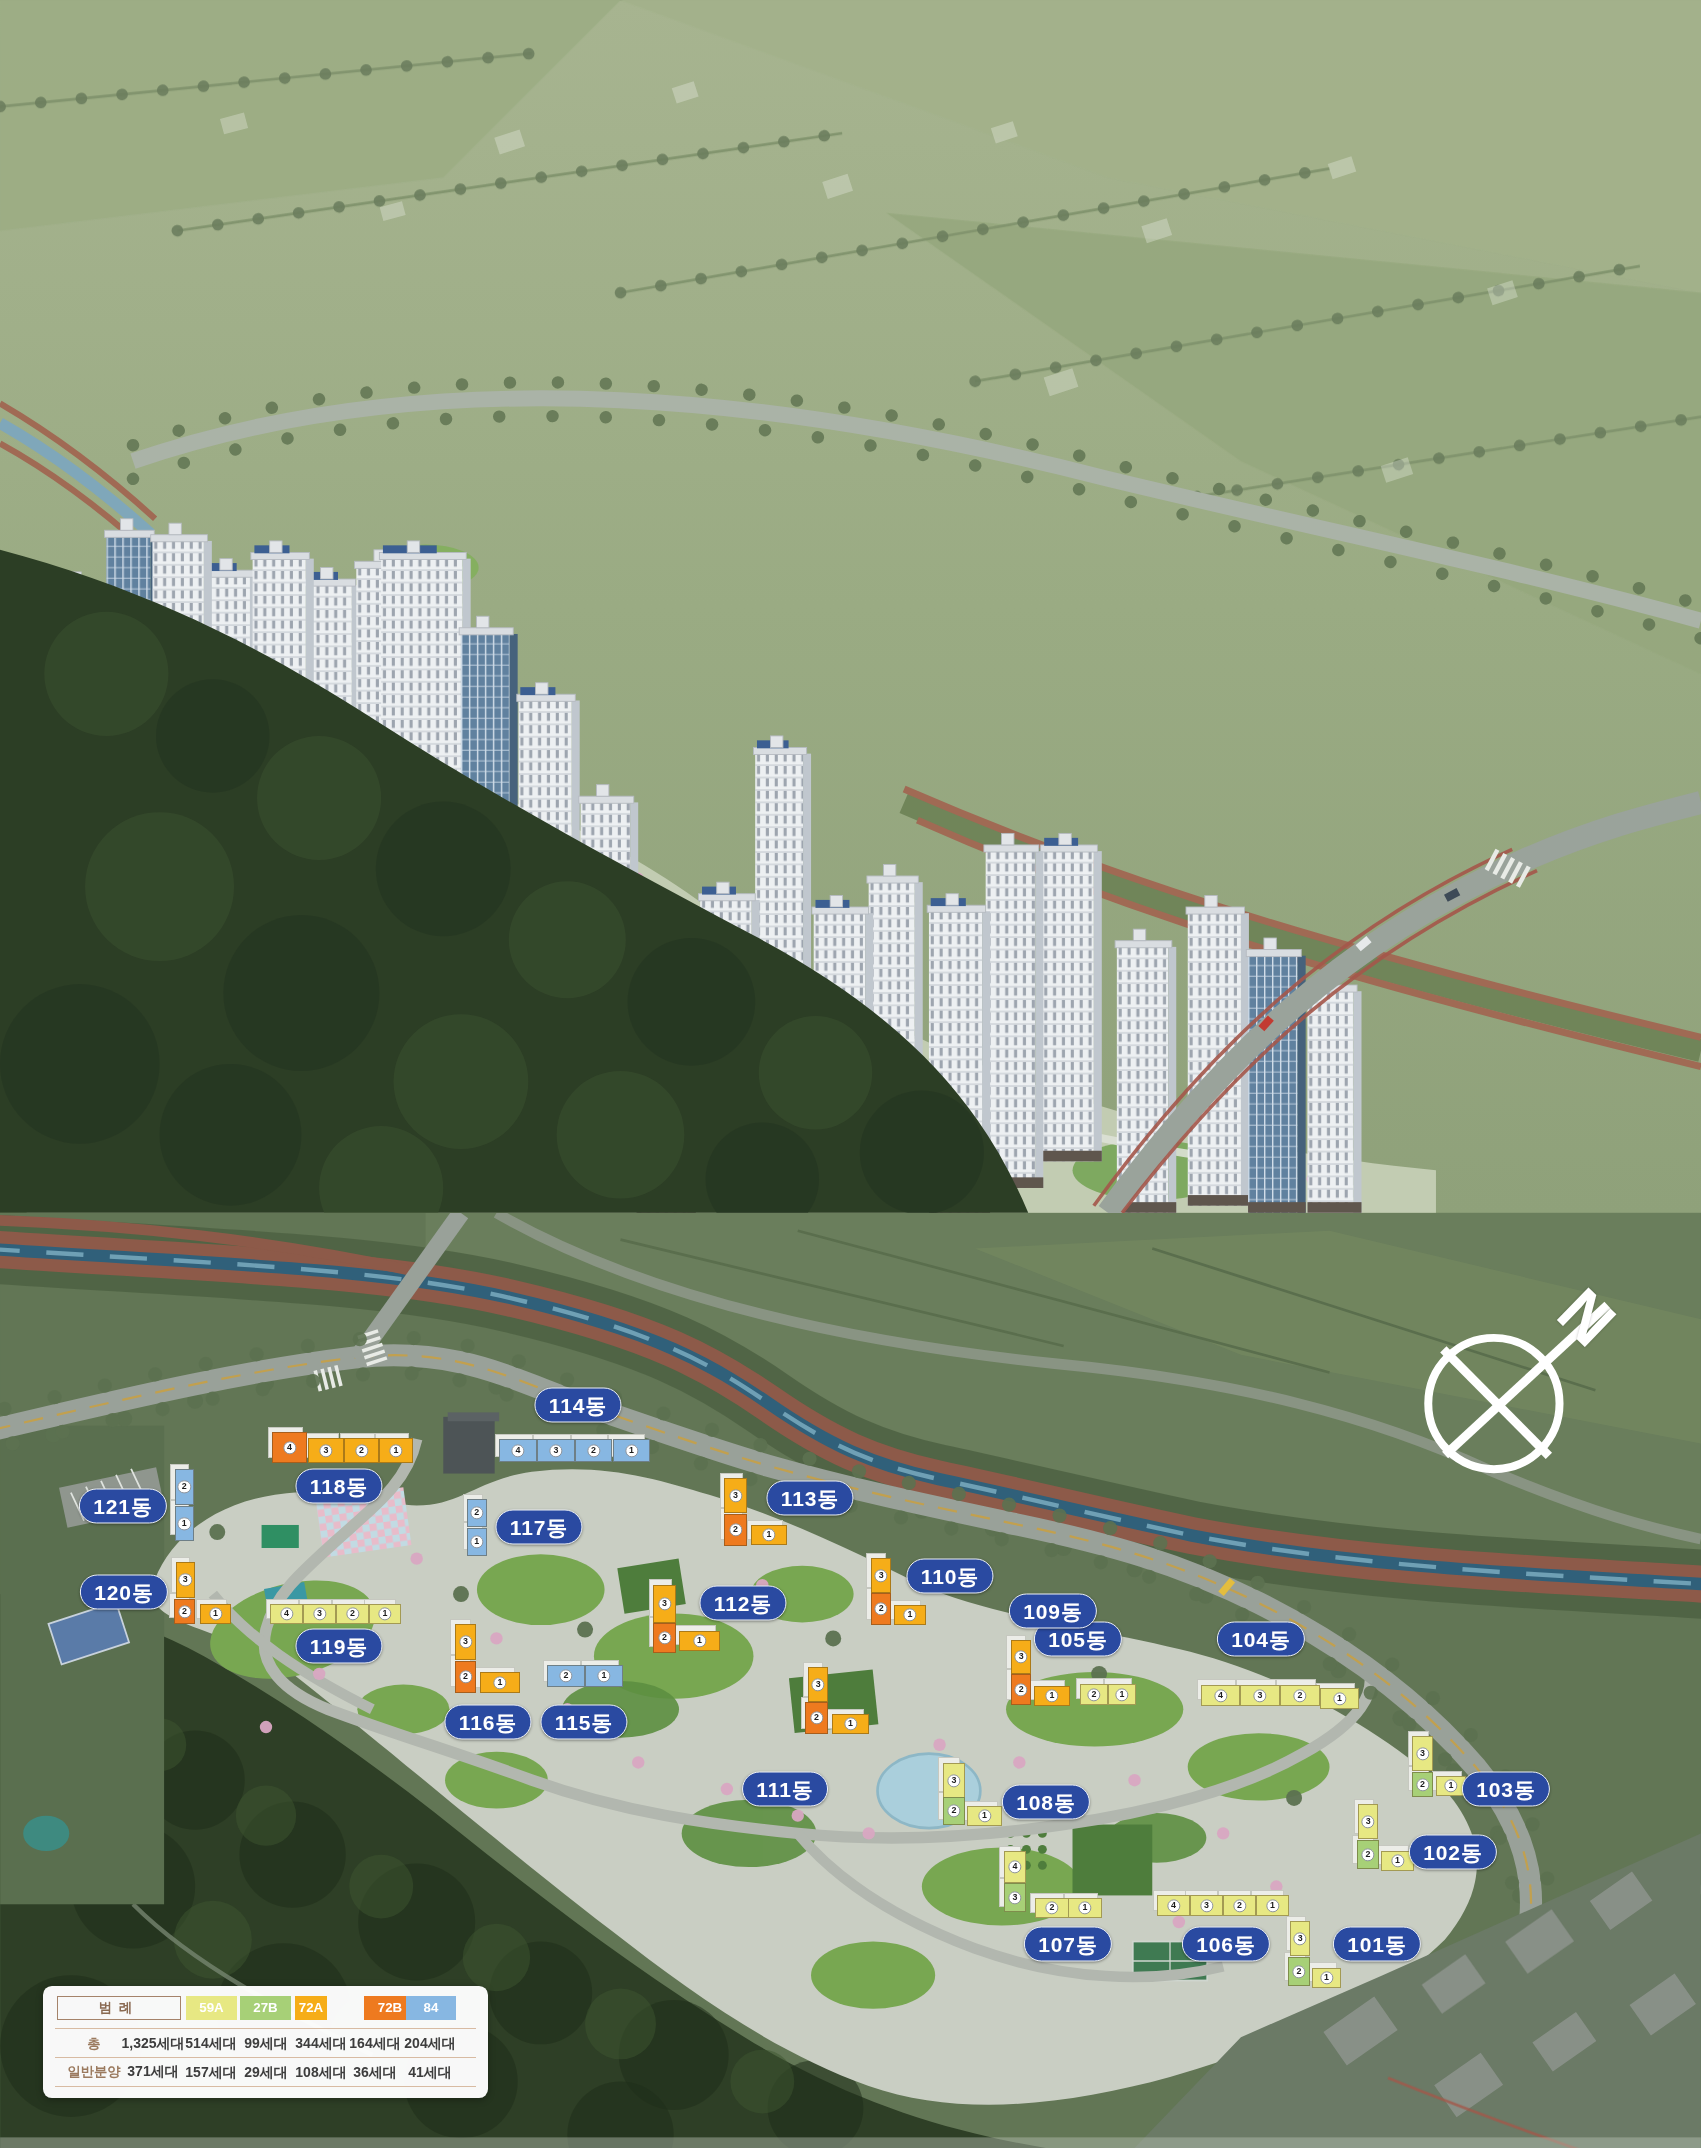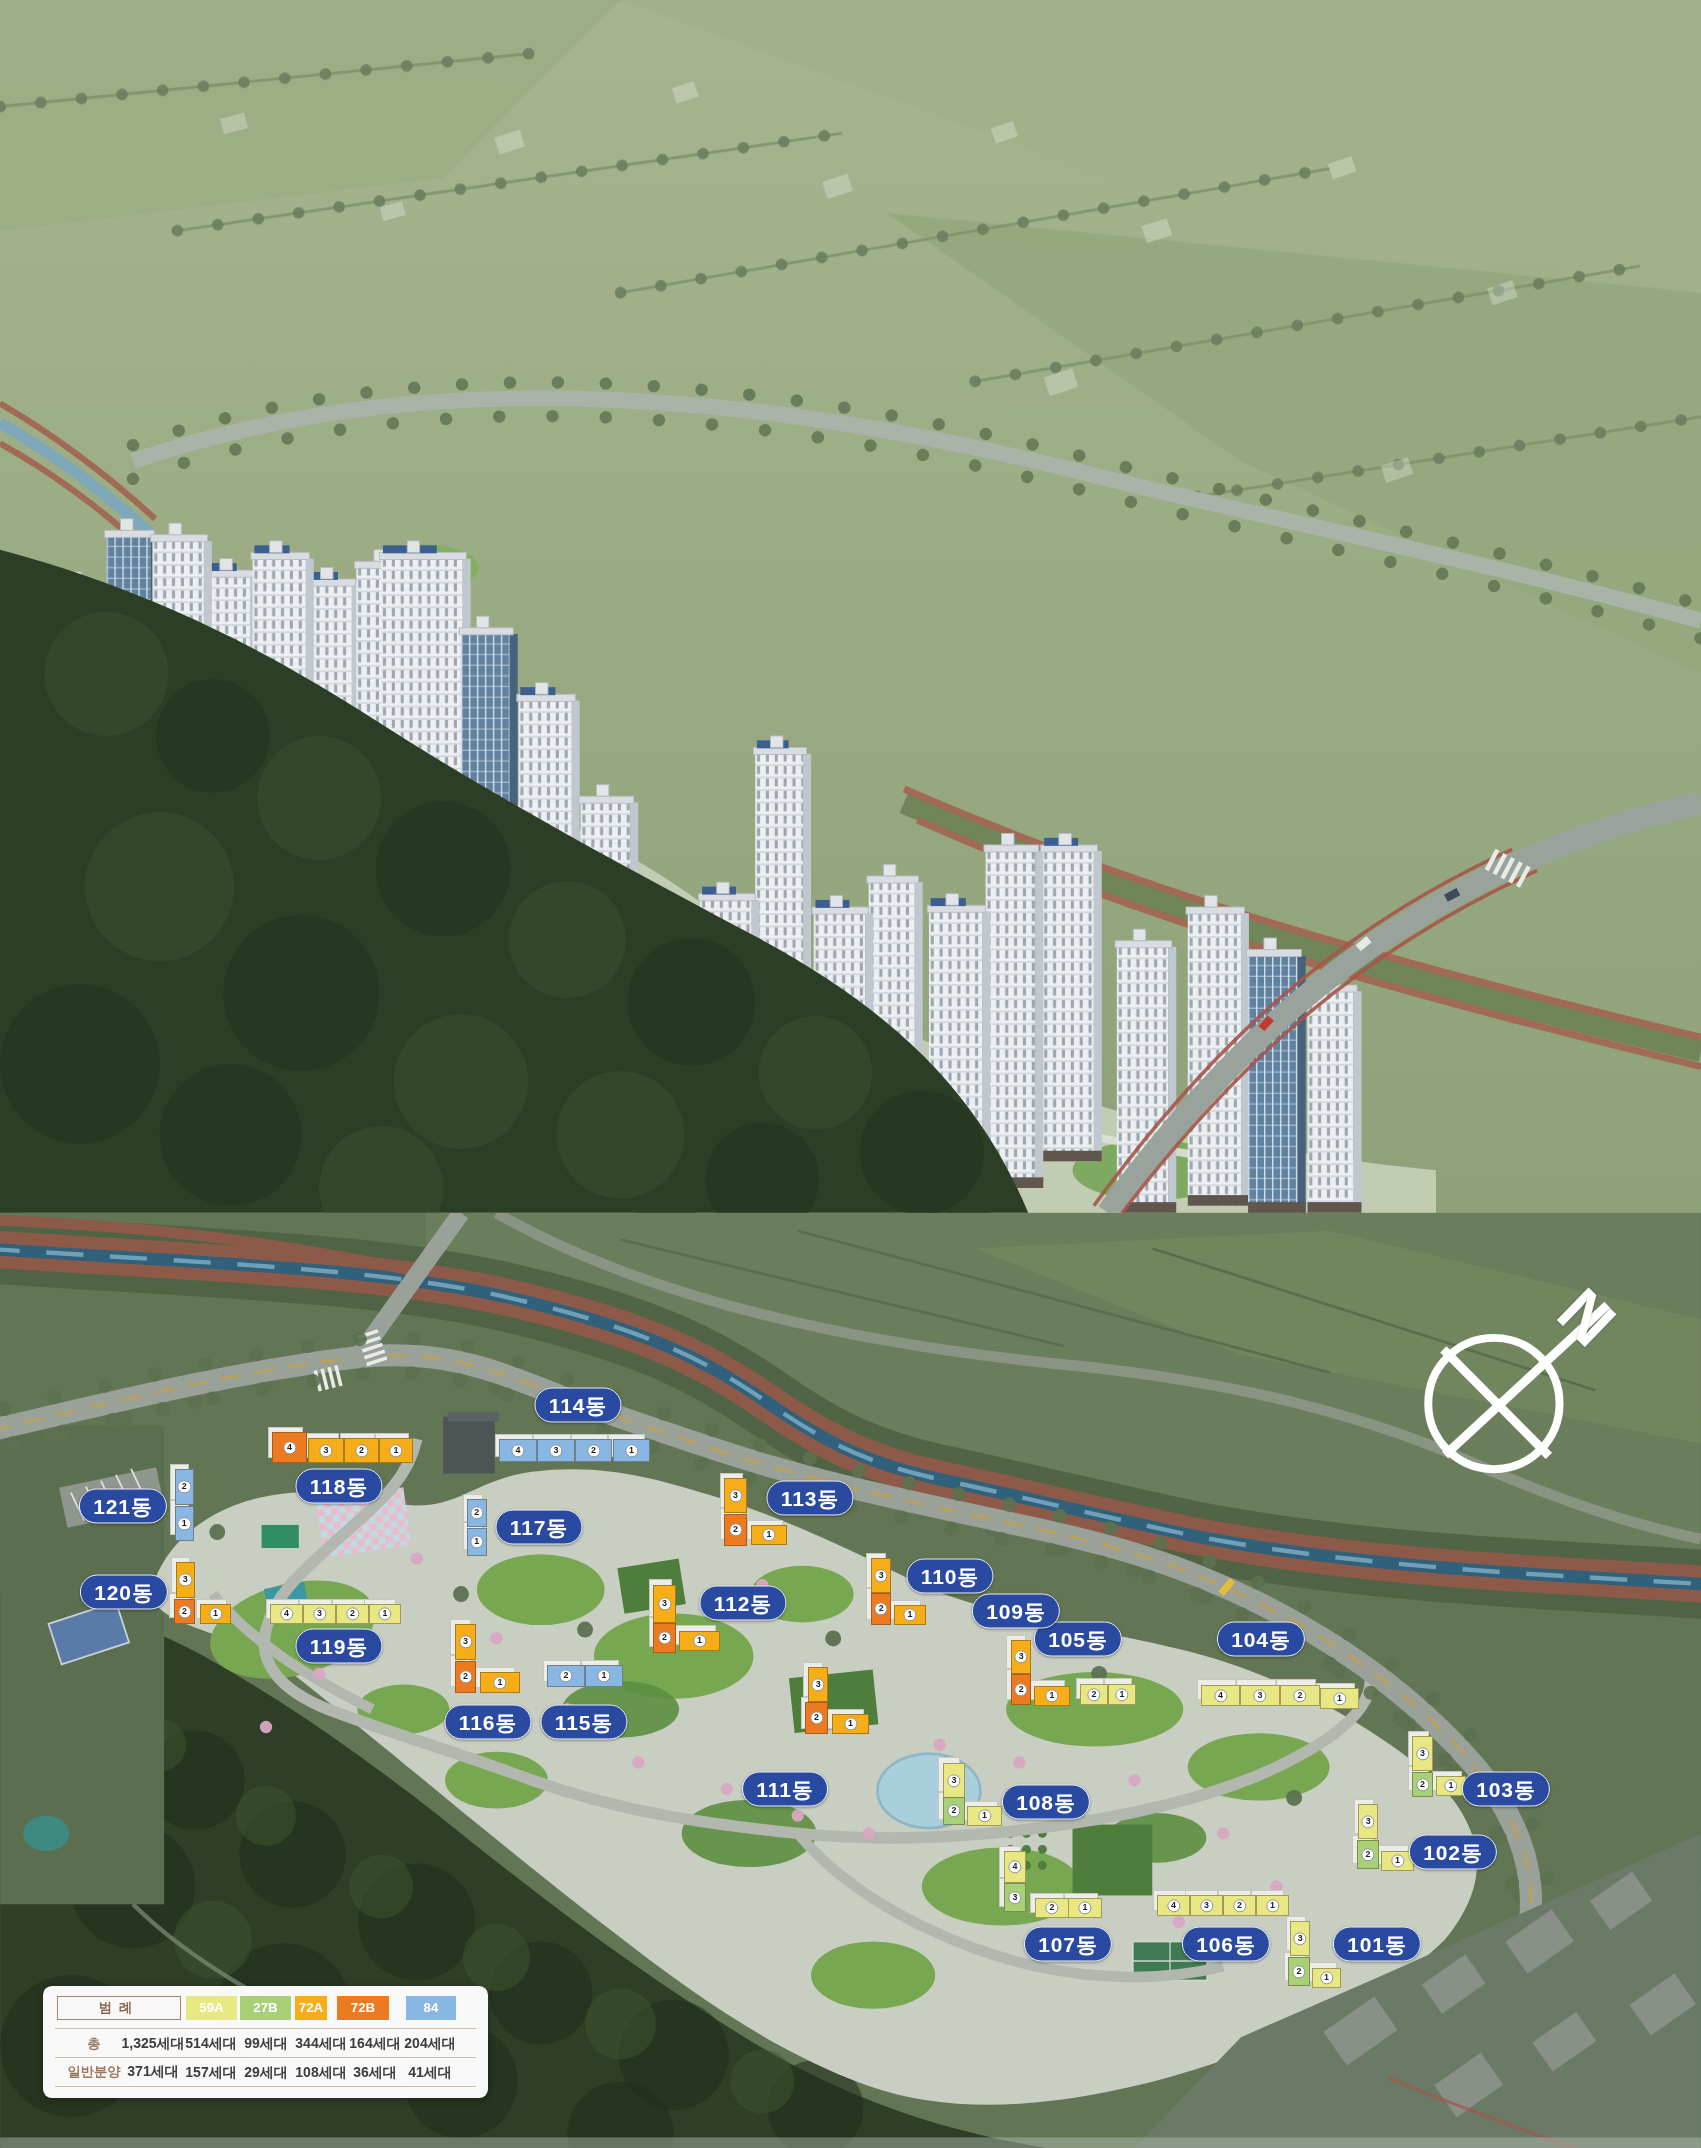--- a/index.html
+++ b/index.html
@@ -978,21 +978,21 @@
       </div>
     <div id="labels-layer">
         <div class="pill" style="left: 1377px; top: 731px;">101동</div>
         <div class="pill" style="left: 1453px; top: 639px;">102동</div>
         <div class="pill" style="left: 1506px; top: 576px;">103동</div>
         <div class="pill" style="left: 1261px; top: 426px;">104동</div>
         <div class="pill" style="left: 1078px; top: 426px;">105동</div>
         <div class="pill" style="left: 1226px; top: 731px;">106동</div>
         <div class="pill" style="left: 1068px; top: 731px;">107동</div>
         <div class="pill" style="left: 1046px; top: 589px;">108동</div>
-        <div class="pill" style="left: 1016px; top: 398px;">109동</div>
+        <div class="pill" style="left: 1053px; top: 398px;">109동</div>
         <div class="pill" style="left: 950px; top: 363px;">110동</div>
         <div class="pill" style="left: 785px; top: 540px; margin-top: 36px;">111동</div>
         <div class="pill" style="left: 743px; top: 390px;">112동</div>
         <div class="pill" style="left: 810px; top: 285px;">113동</div>
         <div class="pill" style="left: 578px; top: 192px;">114동</div>
         <div class="pill" style="left: 584px; top: 509px;">115동</div>
         <div class="pill" style="left: 488px; top: 509px;">116동</div>
         <div class="pill" style="left: 539px; top: 314px;">117동</div>
         <div class="pill" style="left: 339px; top: 273px;">118동</div>
         <div class="pill" style="left: 339px; top: 433px;">119동</div>
@@ -1010,21 +1010,21 @@
     </div>
 
     <div id="legend">
       <div class="title-box">
         <span>범례</span>
       </div>
       <div id="legend-swatches">
           <div class="swatch" style="left: 143px; width: 51px; background: rgb(231, 232, 131);">59A</div>
           <div class="swatch" style="left: 197px; width: 51px; background: rgb(167, 208, 119);">27B</div>
           <div class="swatch" style="left: 252px; width: 32px; background: rgb(246, 173, 24);">72A</div>
-          <div class="swatch" style="left: 294px; width: 52px; background: rgb(238, 122, 31);">72B</div>
+          <div class="swatch" style="left: 321px; width: 52px; background: rgb(238, 122, 31);">72B</div>
           <div class="swatch" style="left: 363px; width: 50px; background: rgb(135, 183, 226);">84</div>
         </div>
       <div class="lg-line" style="top:42px"></div>
       <div class="lg-line" style="top:71px"></div>
       <div class="lg-line" style="top:100px"></div>
       <div id="legend-rows">
           <div class="rowlabel" style="left: 51px; top: 46px;">총</div>
           <div class="val" style="left: 110px; top: 46px;">1,325세대</div>
           <div class="val" style="left: 168px; top: 46px;">514세대</div>
           <div class="val" style="left: 223px; top: 46px;">99세대</div>

